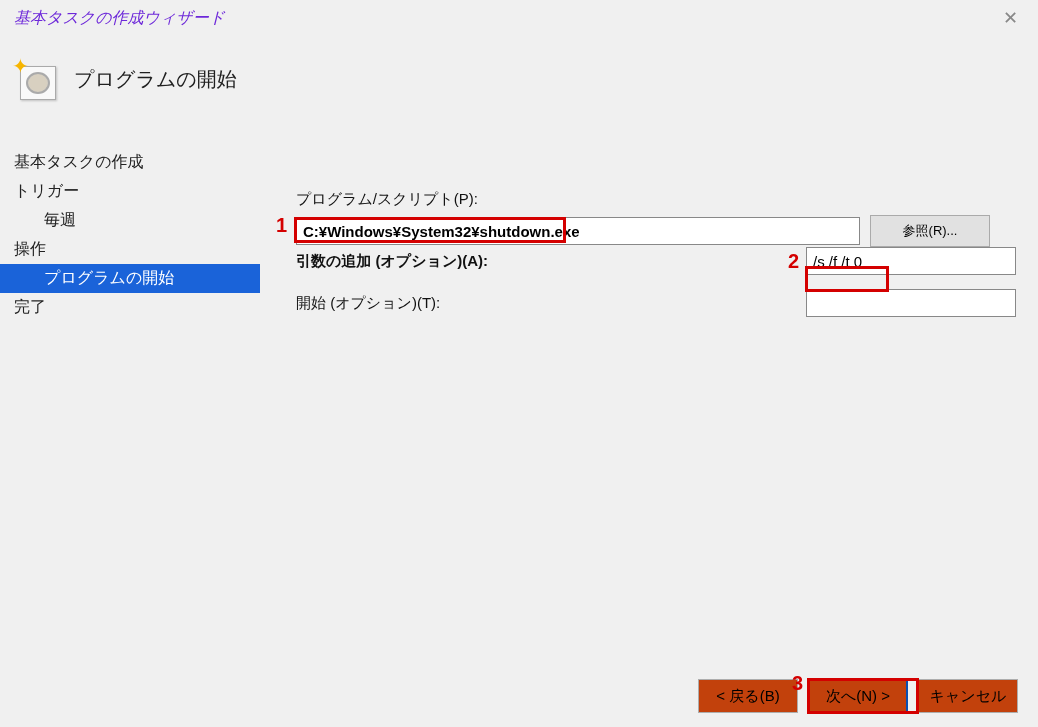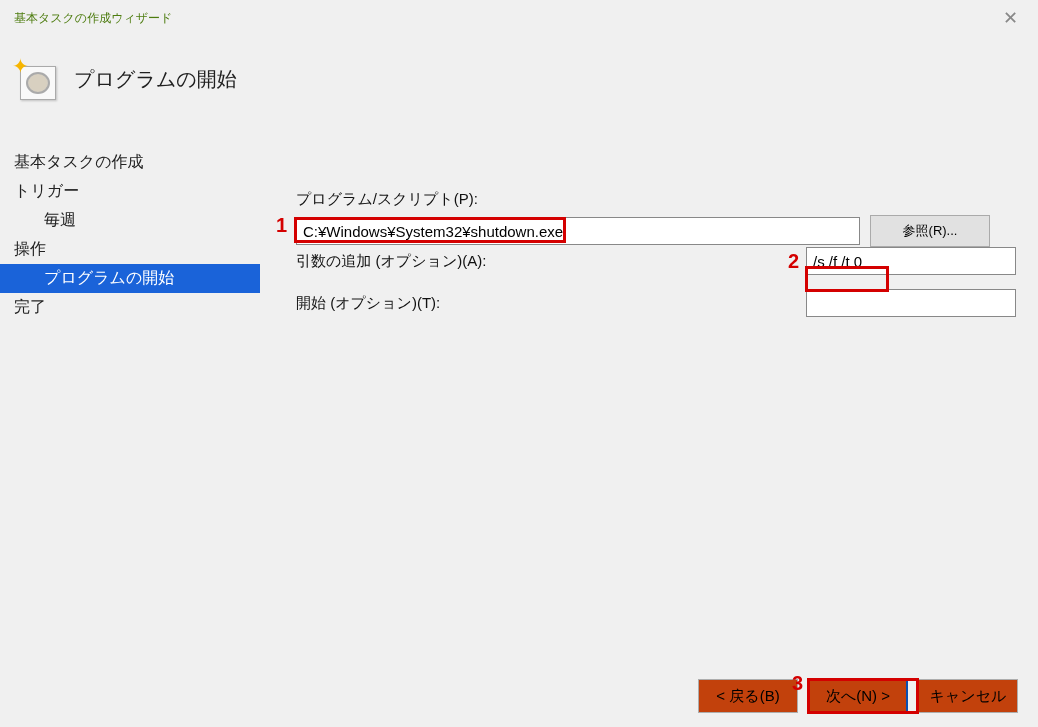--- a/index.html
+++ b/index.html
@@ -18,22 +18,23 @@
     }
     .titlebar {
       display: flex;
       justify-content: space-between;
       align-items: center;
       height: 36px;
       padding: 0 12px 0 14px;
       background: #f0f0f0;
     }
     .titlebar-title {
-      color: #4d7c0f;
-      font-size: 12px;
+      color: #6d28d9;
+      font-size: 16px;
+      font-style: italic;
     }
     .close-x {
       color: #888;
       font-size: 18px;
       cursor: pointer;
       padding: 4px 8px;
       font-family: Arial, sans-serif;
     }
     .header-row {
       display: flex;
@@ -132,20 +133,21 @@
       height: 28px;
       border: 1px solid #888;
       background: #fff;
       padding: 2px 6px;
       font-family: inherit;
       font-size: 15px;
       outline: none;
     }
     .text-input.program {
       width: 564px;
+      font-weight: bold;
     }
     .text-input.short {
       width: 210px;
     }
     .browse-btn {
       height: 32px;
       width: 120px;
       background: #e1e1e1;
       border: 1px solid #aaa;
       font-family: inherit;
@@ -218,21 +220,21 @@
 
   <div class="form-row row1">
     <span class="form-label">プログラム/スクリプト(P):</span>
     <div class="row1-line">
       <input class="text-input program" value="C:¥Windows¥System32¥shutdown.exe" style="">
       <button class="browse-btn">参照(R)...</button>
     </div>
   </div>
 
   <div class="form-row">
-    <span class="form-label" style="width:400px;">引数の追加 (オプション)(A):</span>
+    <span class="form-label" style="width:400px;font-weight:bold;">引数の追加 (オプション)(A):</span>
     <span style="flex:1"></span>
     <input class="text-input short" value="/s /f /t 0" style="">
   </div>
 
   <div class="form-row">
     <span class="form-label" style="width:400px;">開始 (オプション)(T):</span>
     <span style="flex:1"></span>
     <input class="text-input short" value="" style="">
   </div>
 

